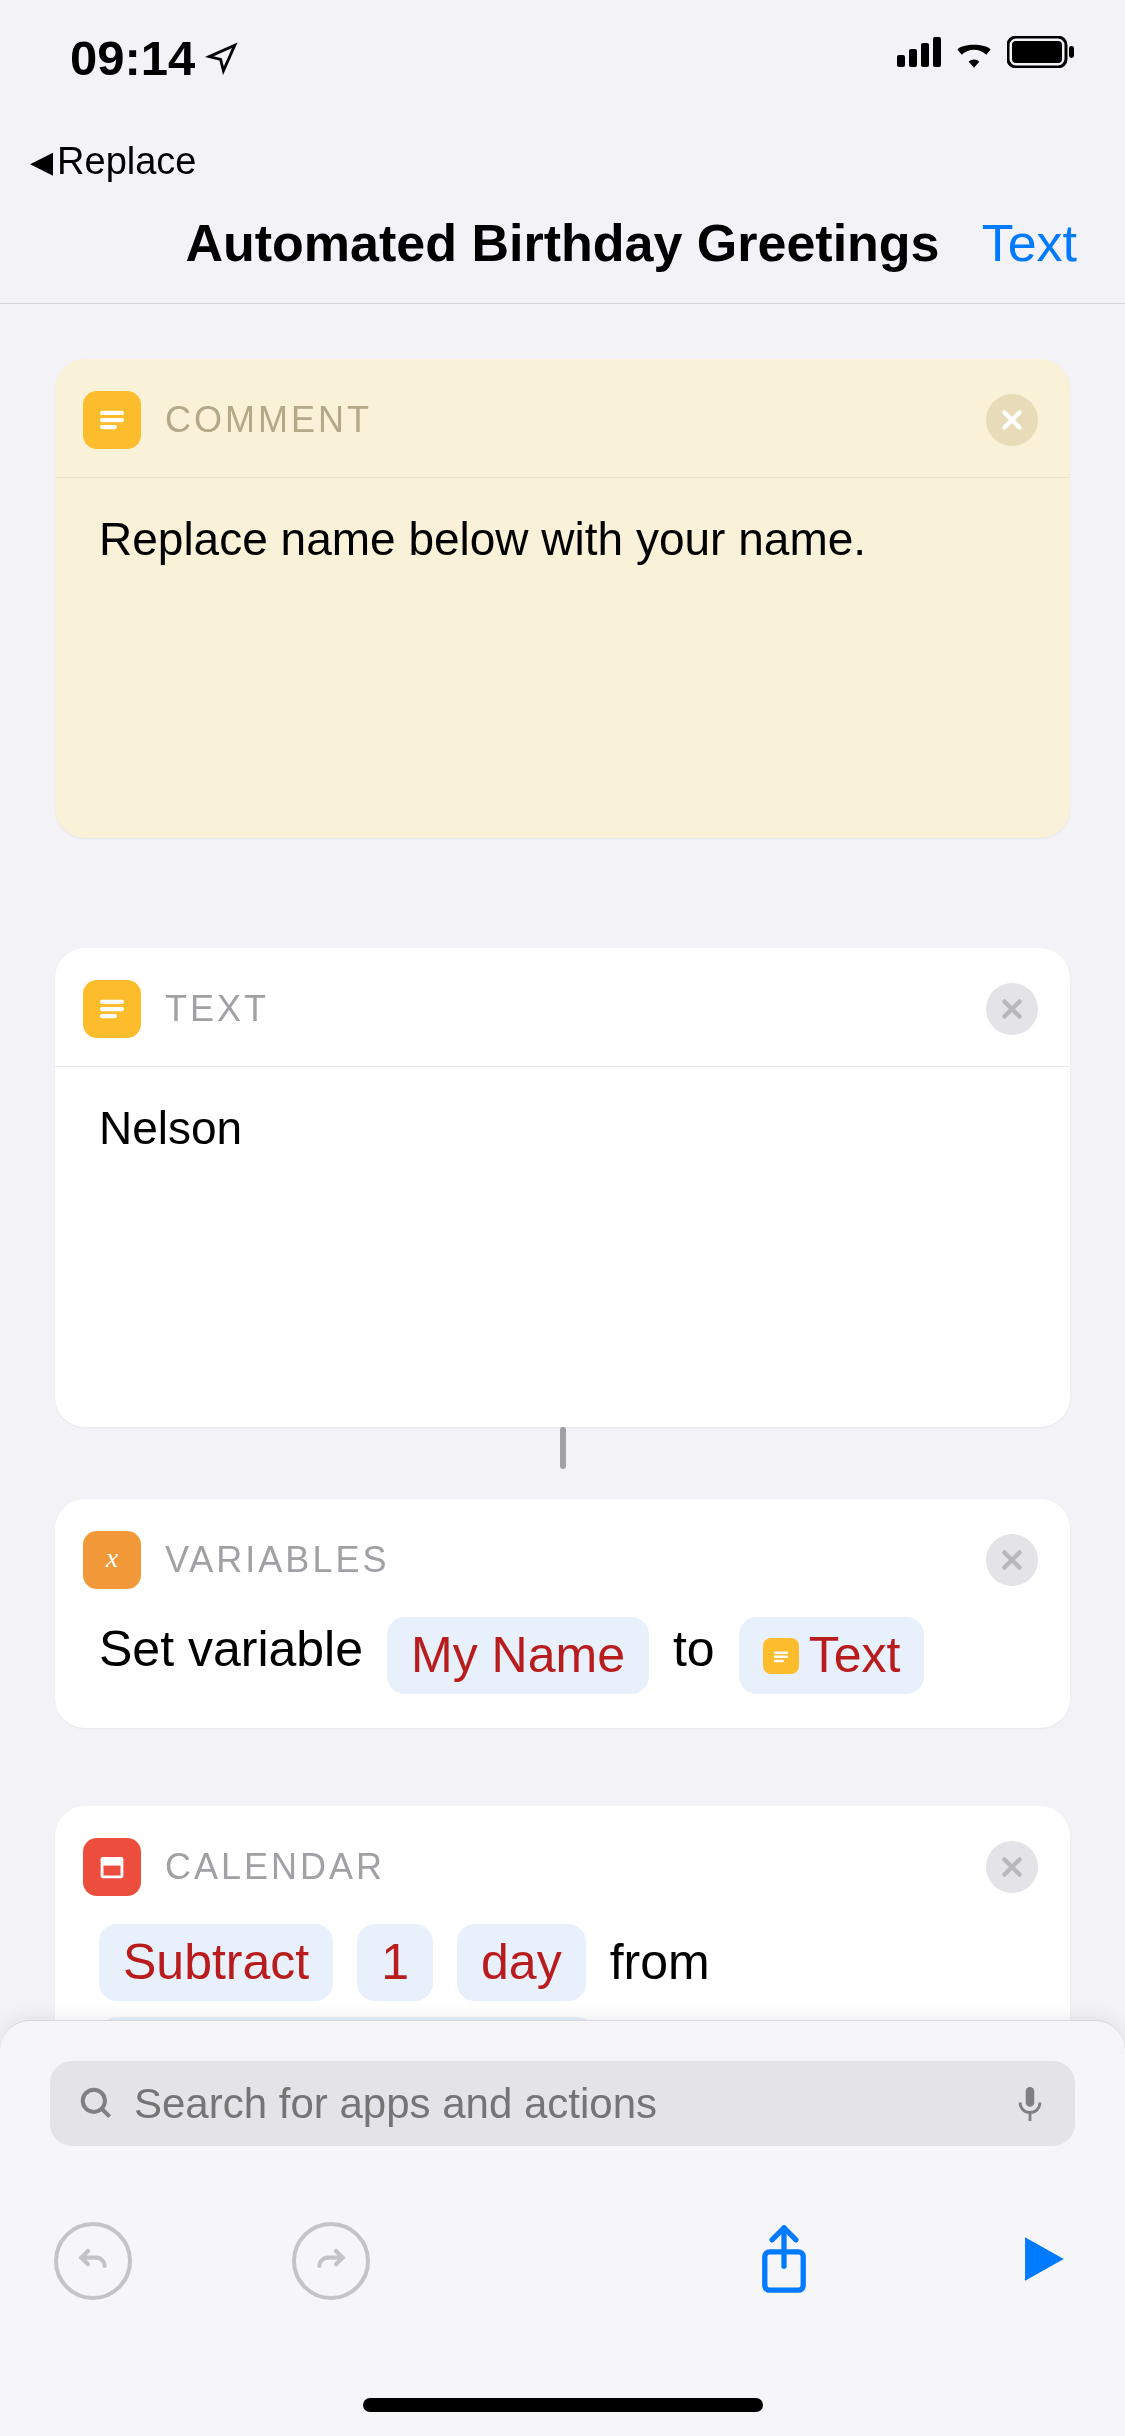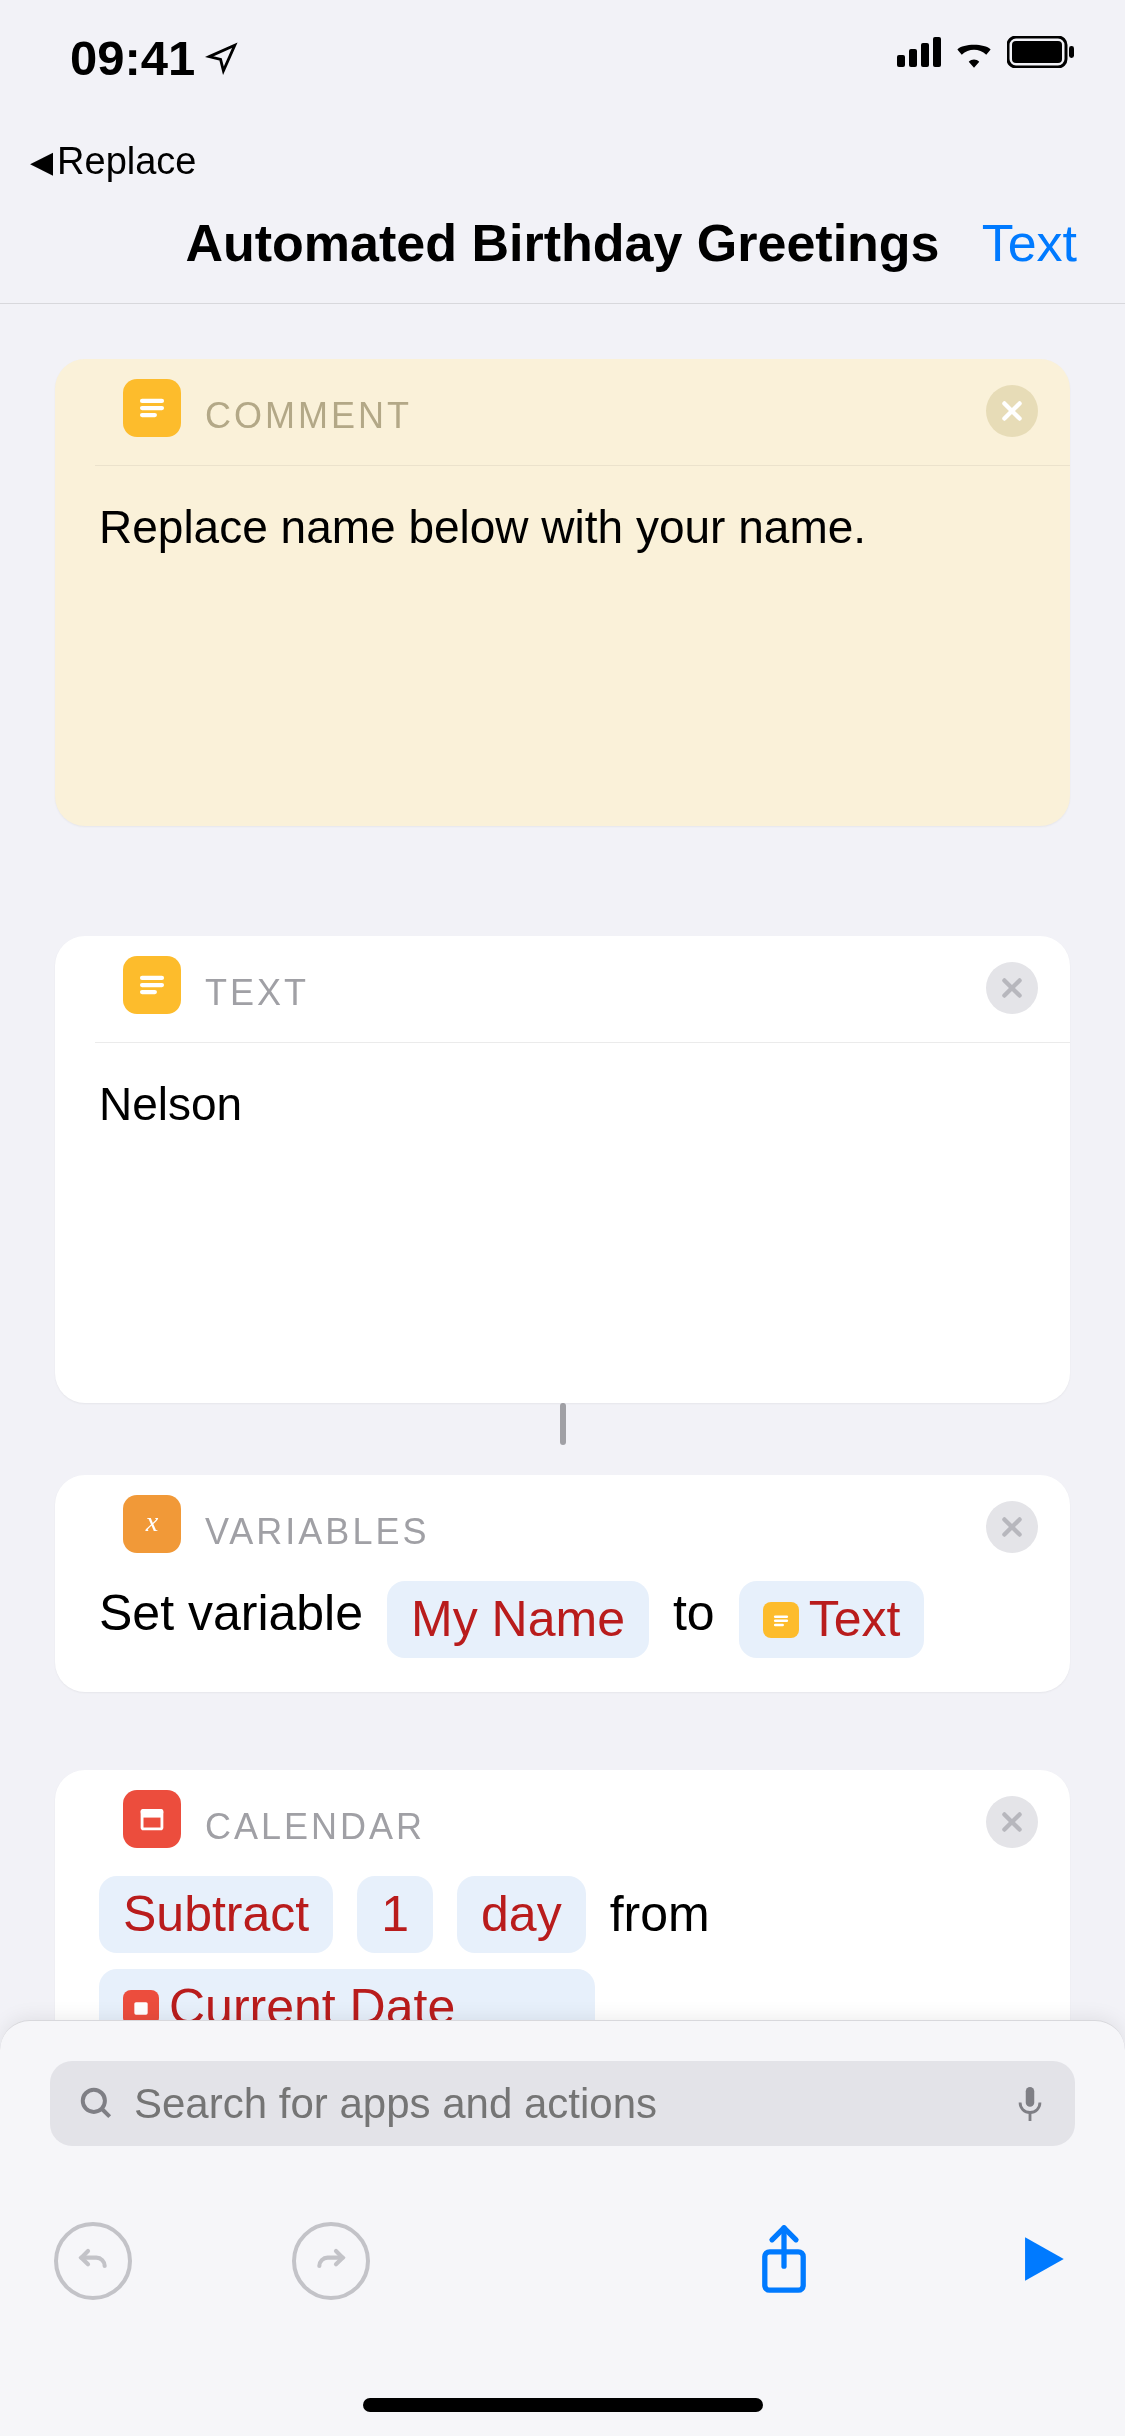--- a/index.html
+++ b/index.html
@@ -13,21 +13,21 @@
   
   .header { display: flex; align-items: center; justify-content: center; padding: 0 30px 30px 30px; position: relative; border-bottom: 1.5px solid #d8d8dc; }
   .title { font-size: 52px; font-weight: 700; }
   .done  { font-size: 52px; font-weight: 400; color: #007aff; position: absolute; right: 48px; }
   
   .content { padding: 55px 55px 0 55px; }
   
   .card { border-radius: 30px; background: #ffffff; box-shadow: 0 1px 2px rgba(0,0,0,0.05); margin-bottom: 110px; position: relative; }
   .card.comment { background: #faf1d9; margin-bottom: 110px;}
   
-  .card-header { display:flex; align-items:flex-end; padding: 20px 32px 28px 28px; border-bottom: 1.5px solid rgba(0,0,0,0.08); margin-left: 40px; }
+  .card-header { display:flex; align-items:center; padding: 32px 32px 28px 28px; border-bottom: 1.5px solid rgba(0,0,0,0.08); }
   .card.comment .card-header { border-bottom-color: rgba(0,0,0,0.06); }
   .card-header.noborder { border-bottom: none; }
   
   .card-icon { width:58px; height:58px; border-radius:14px; margin-right:24px; display:flex; align-items:center; justify-content:center; flex:none; }
   .card-icon.yellow { background:#fdbc2c; }
   .card-icon.orange { background:#f19938; }
   .card-icon.red { background:#ec4d3d; }
   
   .card-label { font-size:36px; font-weight:500; letter-spacing:3px; color:#a0a0a5; }
   .card.comment .card-label { color:#b3a887; }
@@ -67,21 +67,21 @@
   .home-ind { position:absolute; bottom:24px; left:50%; transform:translateX(-50%); width:400px; height:14px; border-radius:7px; background:#000; }
   
   .signal { display:flex; align-items:flex-end; gap:4px; }
   .signal span { display:block; width:8px; background:#000; border-radius:2px;}
 </style>
 </head>
 <body>
 
 <div class="status-bar">
   <div class="status-left">
-    <span>09:41</span>
+    <span>09:14</span>
     <svg width="34" height="34" viewBox="0 0 24 24" fill="none" stroke="#000" stroke-width="2">
         <path d="M3 11 L21 3 L13 21 L11 13 Z"></path>
       </svg>
   </div>
   <div class="status-right">
     <div class="signal">
       <span style="height:12px"></span>
         <span style="height:18px"></span>
         <span style="height:24px"></span>
         <span style="height:30px"></span>

